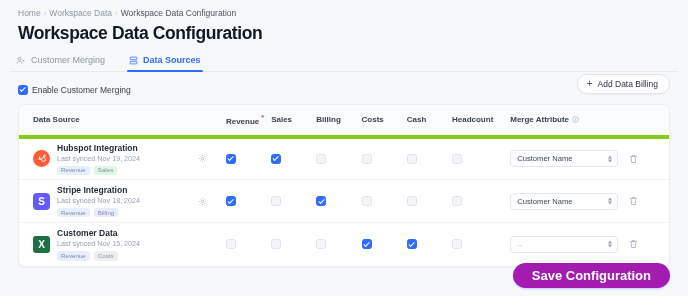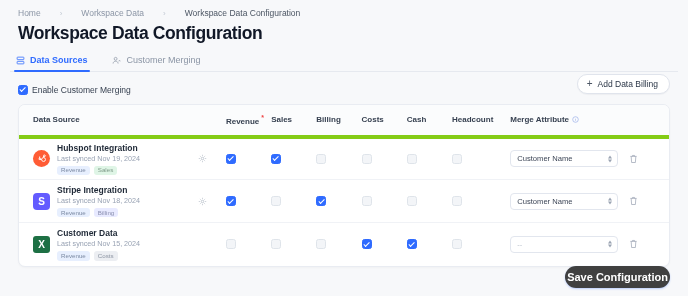--- a/index.html
+++ b/index.html
@@ -7,21 +7,21 @@
     width: 688px; height: 296px;
     background: #f7f8fa;
     font-family: "Liberation Sans", sans-serif;
     color: #1f2937;
     overflow: hidden;
   }
   .page { width: 688px; height: 296px; position: relative; padding: 0 14px; }
 
   
   .breadcrumb {
-    display: flex; align-items: center; gap: 19px;
+    display: flex; align-items: center; gap: 3px;
     font-size: 8.5px; color: #8b95a5; padding: 8px 4px 0 4px;
   }
   .breadcrumb .crumb { white-space: nowrap; }
   .breadcrumb .crumb.current { color: #4b5563; }
   .breadcrumb .sep { color: #c3cad4; font-size: 8px; }
 
   
   .page-title {
     font-size: 17.5px; font-weight: bold; letter-spacing: -0.4px;
     color: #111827; padding: 5px 4px 0 4px;
@@ -156,23 +156,23 @@
     border-right: 2.6px solid transparent;
   }
   .sel .arrows .up   { border-bottom: 3px solid #9aa3b2; }
   .sel .arrows .down { border-top: 3px solid #9aa3b2; }
 
   
   .footer {
     position: absolute; right: 18px; bottom: 8px;
   }
   .save-btn {
-    background: #404040; color: #fff; border: none;
-    border-radius: 13px; padding: 5px 2px;
-    font-size: 11px; font-weight: bold; cursor: pointer;
+    background: #a21caf; color: #fff; border: none;
+    border-radius: 13px; padding: 5px 19px;
+    font-size: 13px; font-weight: bold; cursor: pointer;
     font-family: "Liberation Sans", sans-serif;
     box-shadow: 0 1px 2px rgba(47,107,255,.3);
     white-space: nowrap;
   }
   .info-i { vertical-align: middle; margin-left: 3px; }
 </style>
 </head>
 <body>
 
 <div class="page">
@@ -181,39 +181,39 @@
     <span class="crumb">Home</span>
     <span class="sep">›</span>
     <span class="crumb">Workspace Data</span>
     <span class="sep">›</span>
     <span class="crumb current">Workspace Data Configuration</span>
   </div>
 
   <div class="page-title">Workspace Data Configuration</div>
 
   <div class="tabs">
-    <div class="tab active">
-      <span>
-        <svg width="9" height="9" viewBox="0 0 16 16" fill="none" stroke="#2f6bff" stroke-width="1.4">
-          <rect x="2" y="2" width="12" height="4.5" rx="1"></rect>
-          <rect x="2" y="9.5" width="12" height="4.5" rx="1"></rect>
-        </svg>
-      </span>
-      <span>Data Sources</span>
-    </div>
     <div class="tab">
       <span>
         <svg width="10" height="9" viewBox="0 0 18 16" fill="none" stroke="#8b95a5" stroke-width="1.3">
           <circle cx="6.5" cy="5" r="2.6"></circle>
           <path d="M2 13.5c0-2.5 2-4.2 4.5-4.2s4.5 1.7 4.5 4.2"></path>
           <path d="M12.5 7.5l2 2M14.5 7.5l-2 2"></path>
         </svg>
       </span>
       <span>Customer Merging</span>
     </div>
+    <div class="tab active">
+      <span>
+        <svg width="9" height="9" viewBox="0 0 16 16" fill="none" stroke="#2f6bff" stroke-width="1.4">
+          <rect x="2" y="2" width="12" height="4.5" rx="1"></rect>
+          <rect x="2" y="9.5" width="12" height="4.5" rx="1"></rect>
+        </svg>
+      </span>
+      <span>Data Sources</span>
+    </div>
   </div>
 
   <div class="enable-row">
     <span class="cbx checked"></span>
     <span class="enable-label">Enable Customer Merging</span>
   </div>
   <div class="toolbar">
     <div class="add-btn">
       <span class="plus">+</span>
       <span>Add Data Billing</span>

